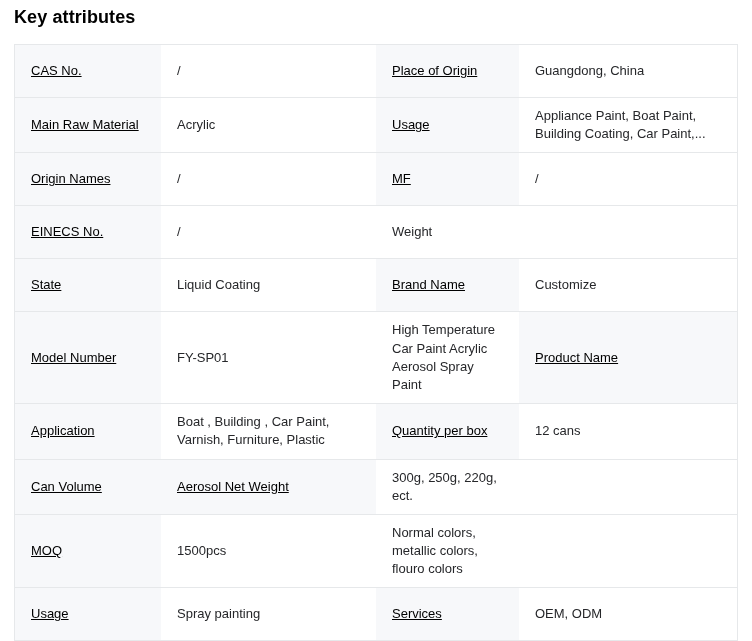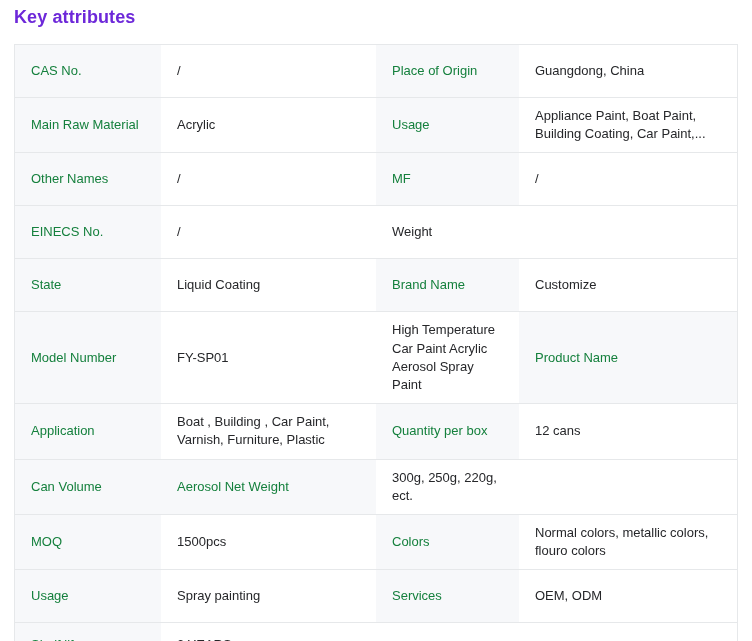--- a/index.html
+++ b/index.html
@@ -10,21 +10,21 @@
     width: 752px;
   }
   .page {
     width: 752px;
     min-height: 641px;
     padding: 7px 14px 12px 14px;
   }
   .section-title {
     font-size: 18px;
     font-weight: 700;
-    color: #6d28d9;
+    color: #000000;
     margin: 0 0 16px 0;
     letter-spacing: 0.1px;
   }
   .attr-table {
     border: 1px solid #e6e8ea;
     background: #ffffff;
   }
   .attr-row {
     display: grid;
     grid-template-columns: 146px 215px 143px 1fr;
@@ -35,21 +35,22 @@
   .cell {
     display: flex;
     align-items: center;
     min-height: 52px;
     padding: 9px 16px;
     font-size: 13px;
     line-height: 1.4;
   }
   .cell.label {
     background: #f7f8fa;
-    color: #15803d;
+    color: #000000;
+    text-decoration: underline;
   }
   .cell.value {
     color: #26272a;
   }
   .cell.span-rest {
     grid-column: 2 / 5;
   }
   .attr-row:last-child .cell {
     min-height: 44px;
   }
@@ -66,21 +67,21 @@
         <div class="cell label">Place of Origin</div>
         <div class="cell value">Guangdong, China</div>
       </div>
       <div class="attr-row">
         <div class="cell label">Main Raw Material</div>
         <div class="cell value">Acrylic</div>
         <div class="cell label">Usage</div>
         <div class="cell value">Appliance Paint, Boat Paint, Building Coating, Car Paint,...</div>
       </div>
       <div class="attr-row">
-        <div class="cell label">Other Names</div>
+        <div class="cell label">Origin Names</div>
         <div class="cell value">/</div>
         <div class="cell label">MF</div>
         <div class="cell value">/</div>
       </div>
       <div class="attr-row">
         <div class="cell label">EINECS No.</div>
         <div class="cell value">/</div>
         <div class="cell value">Weight</div>
       </div>
       <div class="attr-row">
@@ -102,21 +103,20 @@
         <div class="cell value">12 cans</div>
       </div>
       <div class="attr-row">
         <div class="cell label">Can Volume</div>
         <div class="cell label">Aerosol Net Weight</div>
         <div class="cell value">300g, 250g, 220g, ect.</div>
       </div>
       <div class="attr-row">
         <div class="cell label">MOQ</div>
         <div class="cell value">1500pcs</div>
-        <div class="cell label">Colors</div>
         <div class="cell value">Normal colors, metallic colors, flouro colors</div>
       </div>
       <div class="attr-row">
         <div class="cell label">Usage</div>
         <div class="cell value">Spray painting</div>
         <div class="cell label">Services</div>
         <div class="cell value">OEM, ODM</div>
       </div>
       <div class="attr-row">
         <div class="cell label">Shelf life</div>

